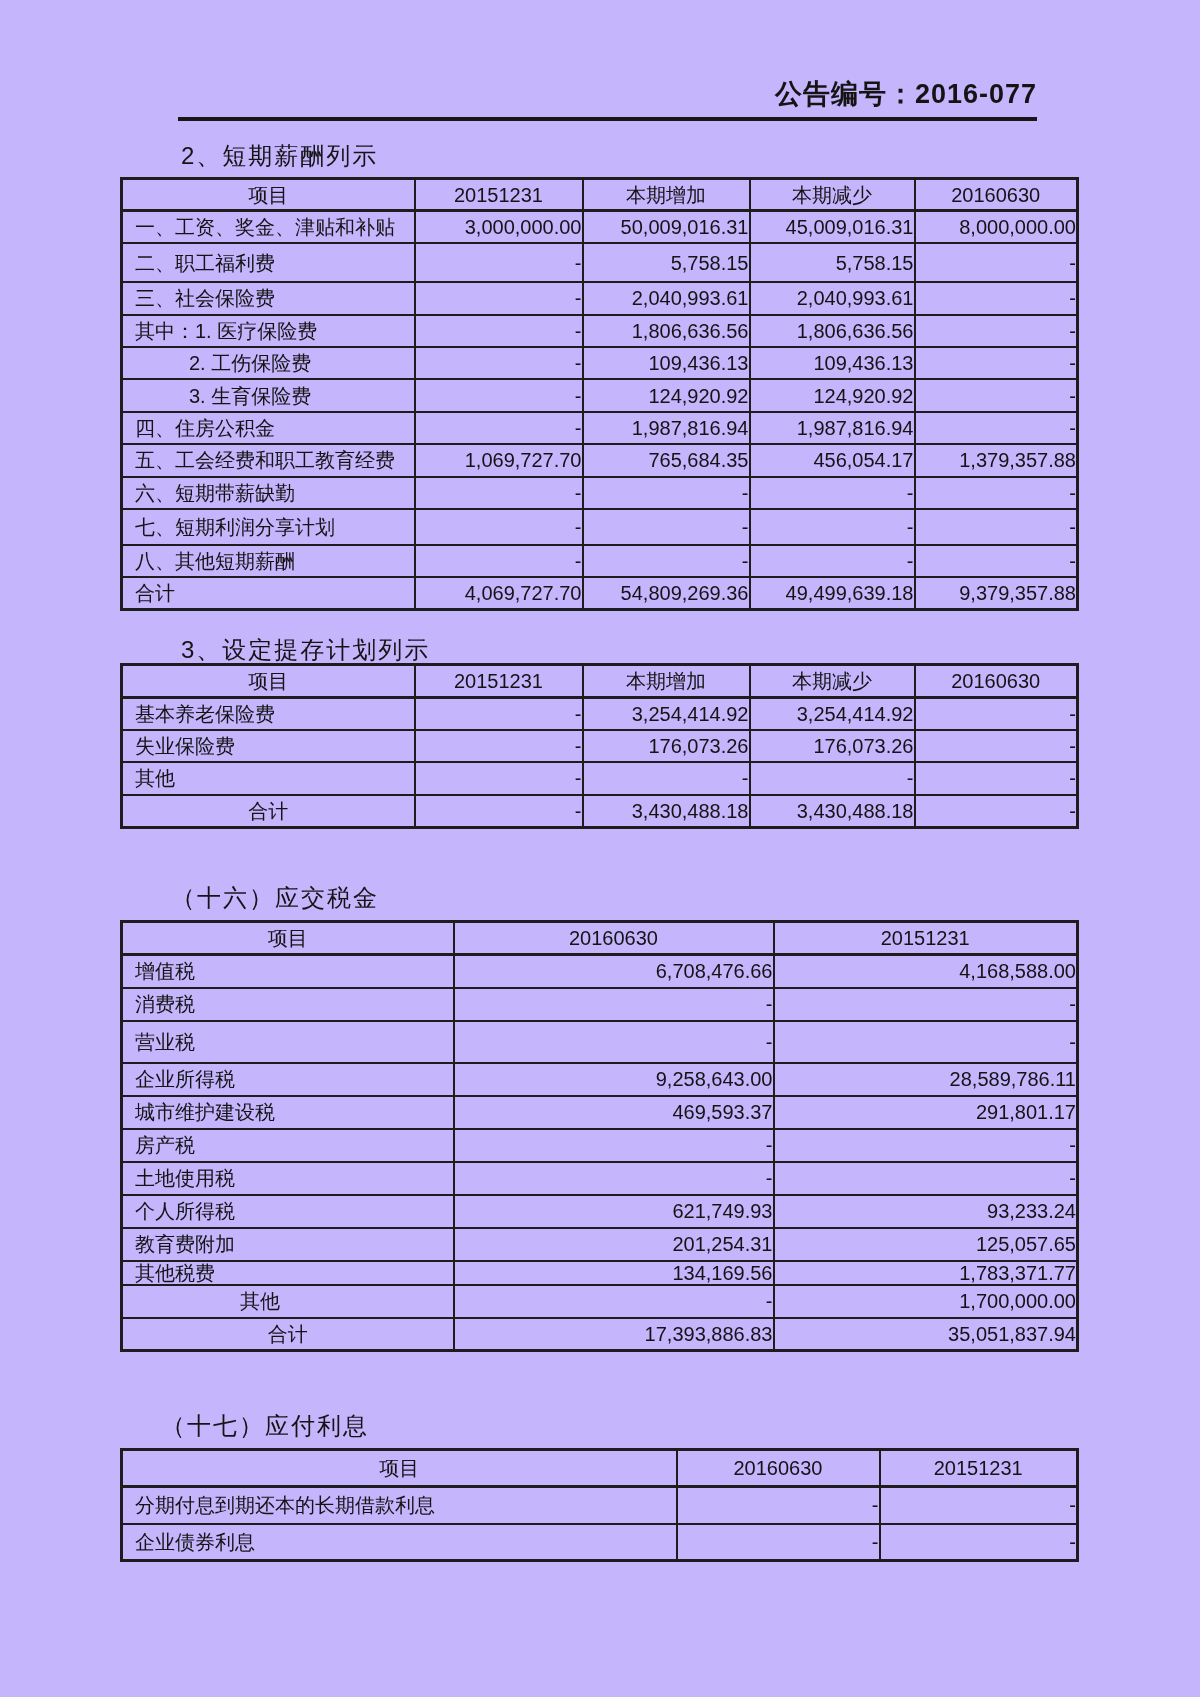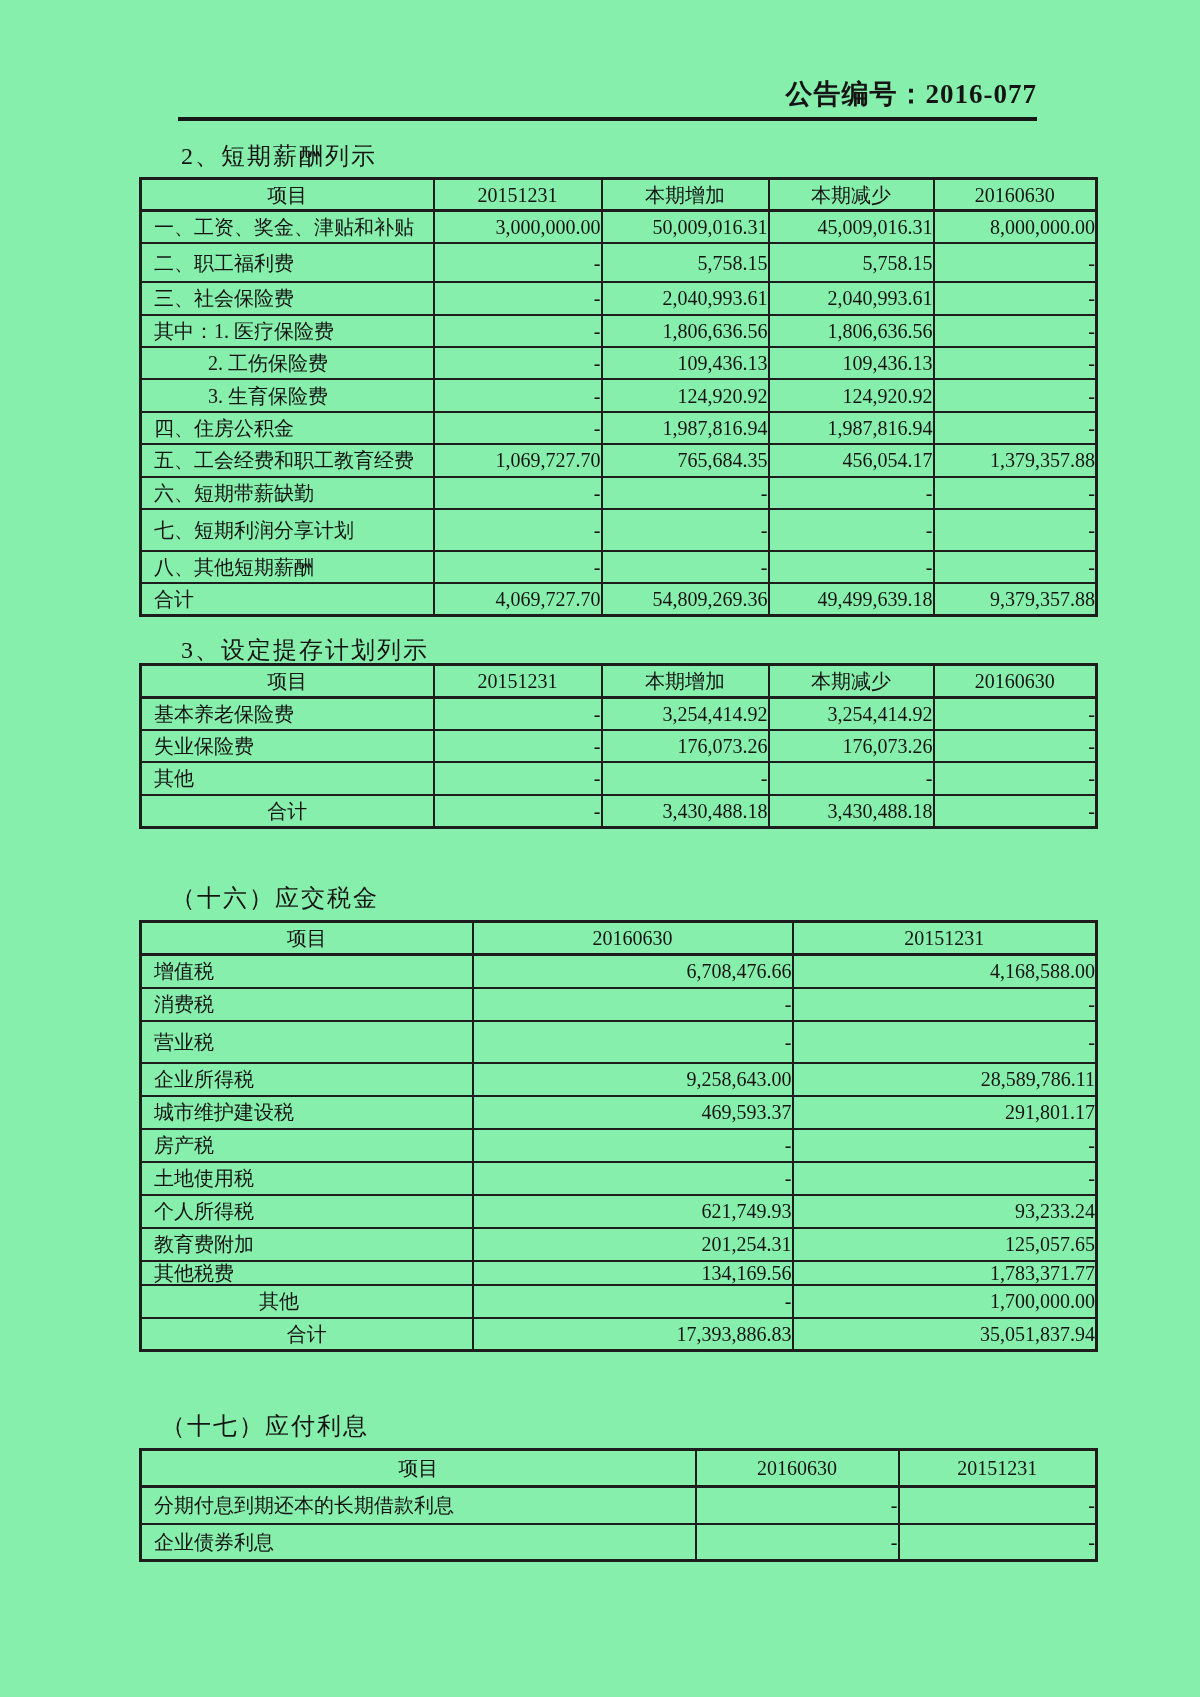--- a/index.html
+++ b/index.html
@@ -1,36 +1,35 @@
 <!DOCTYPE html>
 <html><head>
 <meta charset="utf-8">
 <style>
   html,body { margin:0; padding:0; background:#ffffff; }
   .page {
-    position:relative; width:1200px; height:1697px; background:#86efac;
-    font-family:Liberation Serif, serif; color:#141414;
+    position:relative; width:1200px; height:1697px; background:#c4b5fd;
+    font-family:Liberation Sans, sans-serif; color:#141414;
     overflow:hidden;
   }
   .ann {
     position:absolute; top:76px; right:163px;
     font-size:27px; font-weight:700; letter-spacing:1px; white-space:nowrap;
   }
   .rule {
     position:absolute; top:117px; left:178px; width:859px; height:4px;
     background:#171717;
   }
   .section-title {
     position:absolute; font-size:24px; letter-spacing:2px; white-space:nowrap;
   }
   table.doc {
     position:absolute; left:120px; width:956px;
     border-collapse:collapse; table-layout:fixed;
     border:3px solid #1d1d1d;
-    margin-left:19px;
   }
   table.doc th, table.doc td {
     border:2px solid #1d1d1d; font-size:20px; font-weight:400;
     padding:0; overflow:hidden; white-space:nowrap; line-height:1.1;
   }
   table.doc thead th { text-align:center; border-bottom-width:3px; }
   td.label { text-align:left; }
   td.label.center { text-align:center !important; padding-left:0 !important; }
   td.num { text-align:right; padding-right:10px; }
 </style>
@@ -116,21 +115,21 @@
             <td class="num">456,054.17</td>
             <td class="num">1,379,357.88</td>
           </tr>
           <tr style="height: 32.4px;">
             <td class="label" style="padding-left: 12px;">六、短期带薪缺勤</td>
             <td class="num">-</td>
             <td class="num">-</td>
             <td class="num">-</td>
             <td class="num">-</td>
           </tr>
-          <tr style="height: 42px;">
+          <tr style="height: 36px;">
             <td class="label" style="padding-left: 12px;">七、短期利润分享计划</td>
             <td class="num">-</td>
             <td class="num">-</td>
             <td class="num">-</td>
             <td class="num">-</td>
           </tr>
           <tr style="height: 32.4px;">
             <td class="label" style="padding-left: 12px;">八、其他短期薪酬</td>
             <td class="num">-</td>
             <td class="num">-</td>

